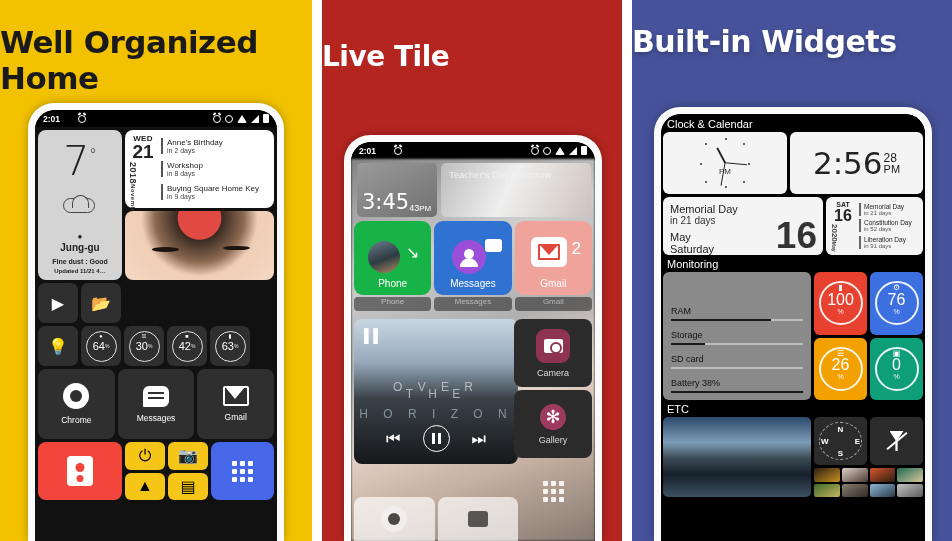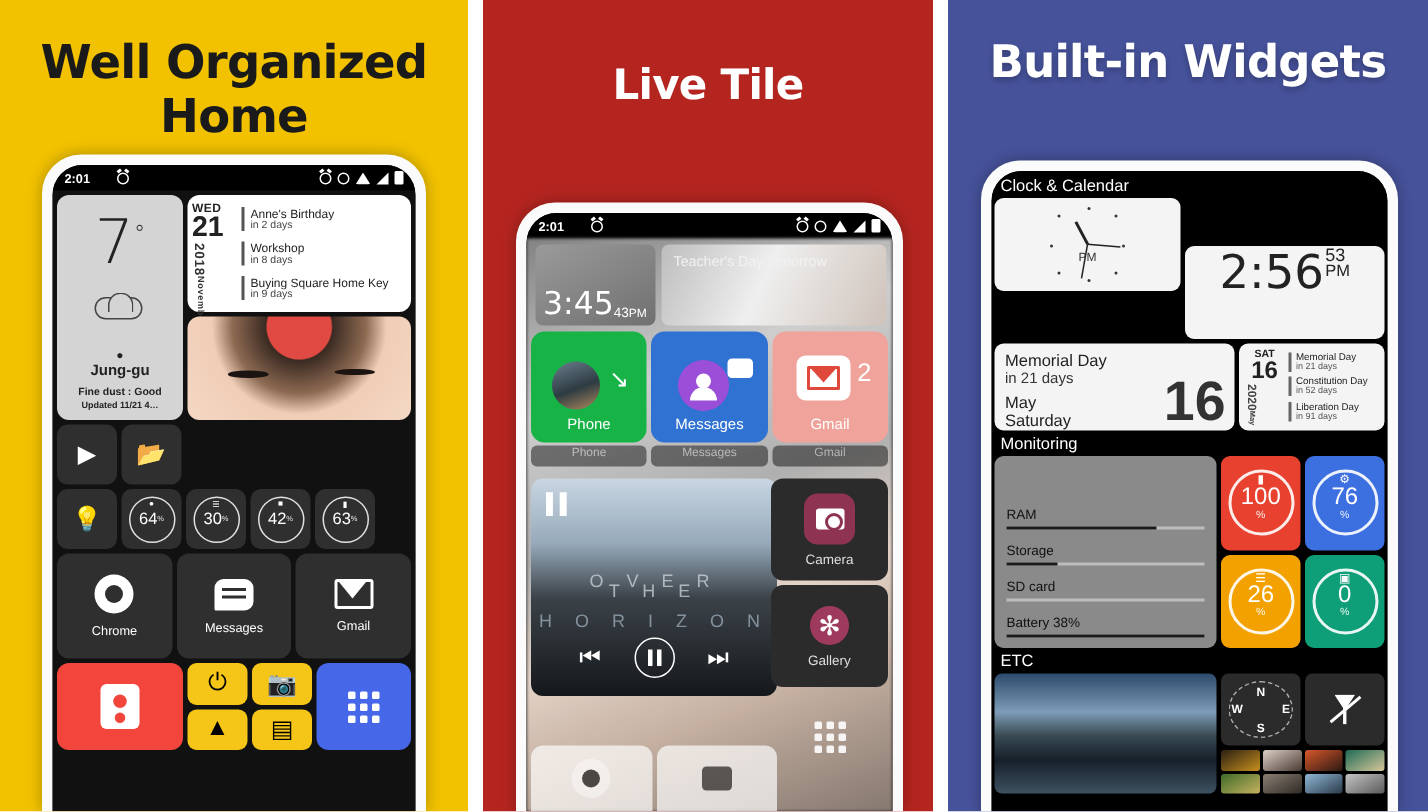--- a/index.html
+++ b/index.html
@@ -9,21 +9,21 @@
     overflow: hidden; background: #fff;
   }
   .board { display: flex; width: 952px; height: 541px; background:#fff; }
   .panel { position: relative; height: 541px; overflow: hidden; }
   .panel.p1 { width: 312px; background: #F2C200; }
   .gap { width: 10px; background: #fff; height:541px; }
   .panel.p2 { width: 300px; background: #B52520; }
   .panel.p3 { width: 320px; background: #46529A; }
 
   .ptitle {
-    position:absolute; left:0; right:0; text-align:center;
+    position:absolute; left:0; right:0; 
     font-weight: 900; letter-spacing: -0.5px;
     font-family: "DejaVu Sans", sans-serif;
   }
   .p1 .ptitle { top: 24px; font-size: 31px; color:#1a1a1a; }
   .p2 .ptitle { top: 40px; font-size: 28px; color:#fff; }
   .p3 .ptitle { top: 24px; font-size: 30px; color:#fff;
                 text-shadow: 0 2px 4px rgba(0,0,0,.25); }
 
   
   .phone {
@@ -72,21 +72,21 @@
   .wx-temp sup { font-size:15px; vertical-align:super; }
   .wx-cloud { margin:13px 0 10px; width:34px; height:18px; position:relative;}
   .wx-cloud:before{content:"";position:absolute;left:0;bottom:0;width:30px;height:13px;border:1.6px solid #444;border-radius:9px 9px 9px 9px;}
   .wx-cloud:after{content:"";position:absolute;left:9px;top:0;width:15px;height:12px;border:1.6px solid #444;border-bottom:none;border-radius:9px 9px 0 0;background:#d4d4d4;}
   .wx-pin { font-size:8px; margin-top:9px;}
   .wx-loc { font-size:10px; font-weight:bold; margin-top:1px;}
   .wx-dust { font-size:7px; margin-top:5px; font-weight:bold;}
   .wx-upd { font-size:6px; margin-top:3px; font-weight:bold;}
 
   .calw { flex:1; background:#fff; border-radius:8px; height:78px; display:flex; padding:4px 3px;}
-  .cal-date { width:30px; color:#222; position:relative;}
+  .cal-date { width:30px; text-align:center; color:#222; position:relative;}
   .cal-dow { font-size:8px; font-weight:bold; letter-spacing:.3px;}
   .cal-day { font-size:19px; font-weight:bold; line-height:.95;}
   .cal-vert { writing-mode: vertical-rl; font-size:9px; font-weight:bold; letter-spacing:.5px; margin-top:1px; color:#333;}
   .cal-vert small{font-size:6px;}
   .cal-ev { flex:1; display:flex; flex-direction:column; justify-content:space-around; padding-left:3px;}
   .ev { border-left:2px solid #555; padding-left:4px; color:#222; }
   .ev-t { font-size:8px; font-weight:500; white-space:nowrap; overflow:hidden;}
   .ev-s { font-size:7px; color:#444; }
 
   .photo { flex:1; height:69px; border-radius:8px; overflow:hidden;
@@ -188,21 +188,21 @@
   .sect{color:#fff;font-size:11px;margin:2px 0 2px 4px;}
   .w-row{display:flex;gap:3px;margin-bottom:3px;}
   .card{background:#f4f4f4;border-radius:6px;color:#222;}
   .clk-an{width:124px;height:62px;display:flex;align-items:center;justify-content:center;position:relative;}
   .dial{width:52px;height:52px;border-radius:50%;position:relative;}
   .dial .dot{position:absolute;width:2px;height:2px;background:#333;border-radius:50%;}
   .dial .hh{position:absolute;left:50%;top:50%;width:1.6px;height:17px;background:#222;transform-origin:bottom center;transform:translate(-50%,-100%) rotate(-28deg);}
   .dial .mh{position:absolute;left:50%;top:50%;width:1.4px;height:22px;background:#222;transform-origin:bottom center;transform:translate(-50%,-100%) rotate(95deg);}
   .dial .sh{position:absolute;left:50%;top:50%;width:1px;height:23px;background:#222;transform-origin:top center;transform:translate(-50%,0) rotate(10deg);}
   .dial .pm{position:absolute;left:50%;top:58%;transform:translateX(-50%);font-size:8px;color:#333;}
-  .clk-dg{flex:1;height:62px;display:flex;align-items:flex-start;justify-content:center;margin-top:32px;}
+  .clk-dg{flex:1;height:62px;display:flex;align-items:center;justify-content:center;}
   .clk-dg .big{font-size:31px;font-weight:400;font-family:"DejaVu Sans",sans-serif;}
   .clk-dg .sm{display:inline-flex;flex-direction:column;align-items:flex-start;margin-left:1px;}
   .clk-dg .sec{font-size:12px;line-height:1;}
   .clk-dg .ap{font-size:11px;line-height:1;}
 
   .hol{width:160px;height:58px;padding:6px 7px;position:relative;}
   .hol .h1{font-size:11px;} .hol .h2{font-size:10px;color:#333;}
   .hol .m1{font-size:11px;margin-top:5px;} .hol .m2{font-size:11px;}
   .hol .bignum{position:absolute;right:6px;bottom:1px;font-size:37px;font-weight:bold;color:#333;line-height:1;}
   .cal2{flex:1;height:58px;display:flex;padding:4px;}
@@ -532,21 +532,21 @@
                 <span class="dot" style="right:12%;bottom:12%;"></span>
                 <span class="hh"></span>
                   <span class="mh"></span>
                   <span class="sh"></span>
                 <span class="pm">PM</span>
               </div>
             </div>
             <div class="card clk-dg">
               <span class="big">2:56</span>
               <span class="sm">
-                <span class="sec">53</span>
+                <span class="sec">28</span>
                 <span class="ap">PM</span>
               </span>
             </div>
           </div>
 
           <div class="w-row">
             <div class="card hol">
               <div class="h1">Memorial Day</div>
               <div class="h2">in 21 days</div>
               <div class="m1">May</div>

